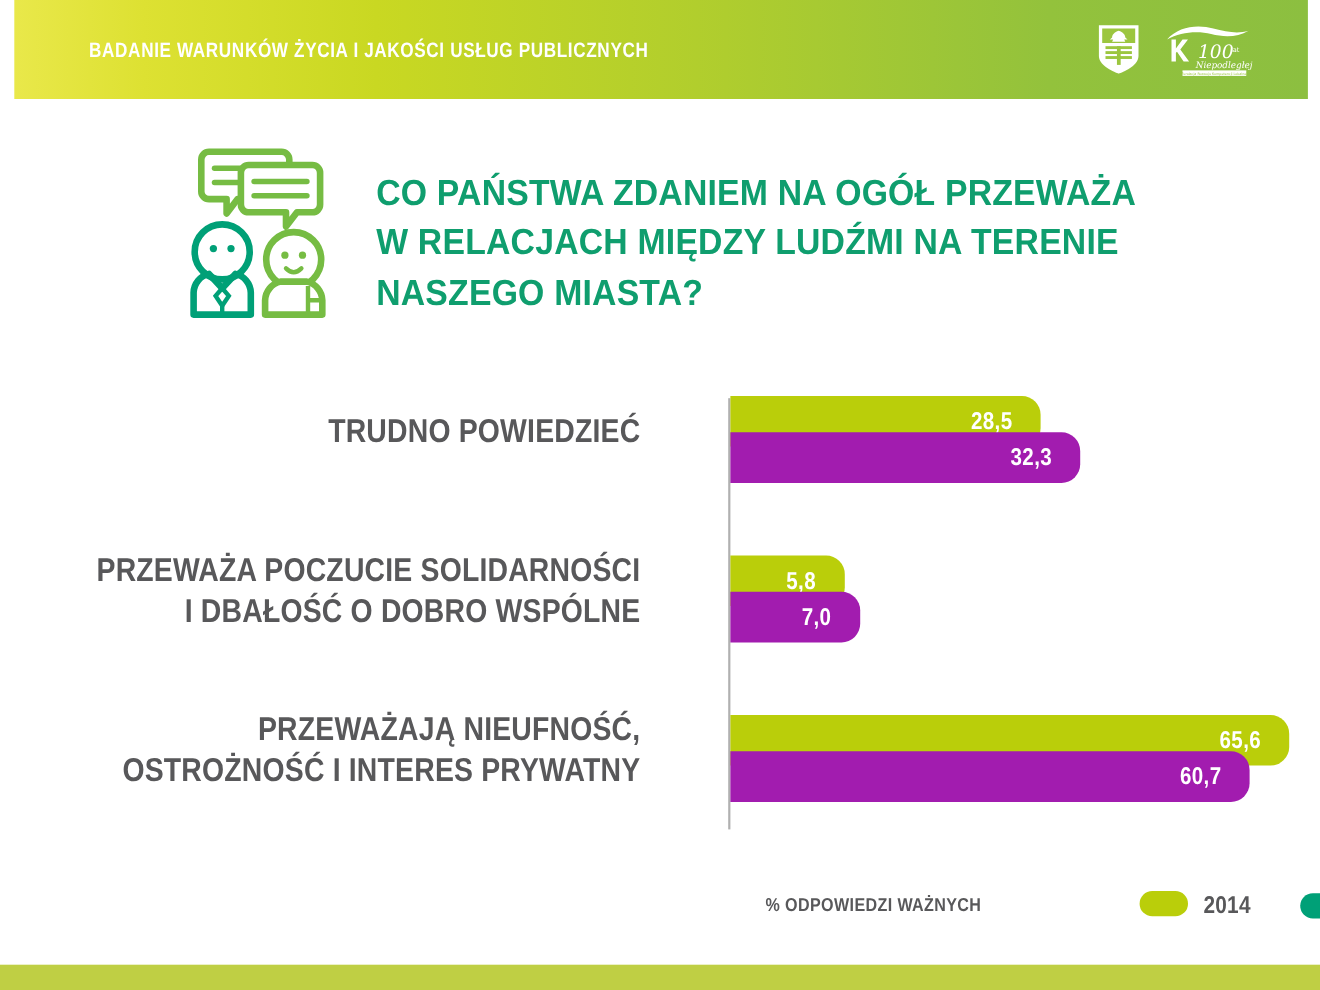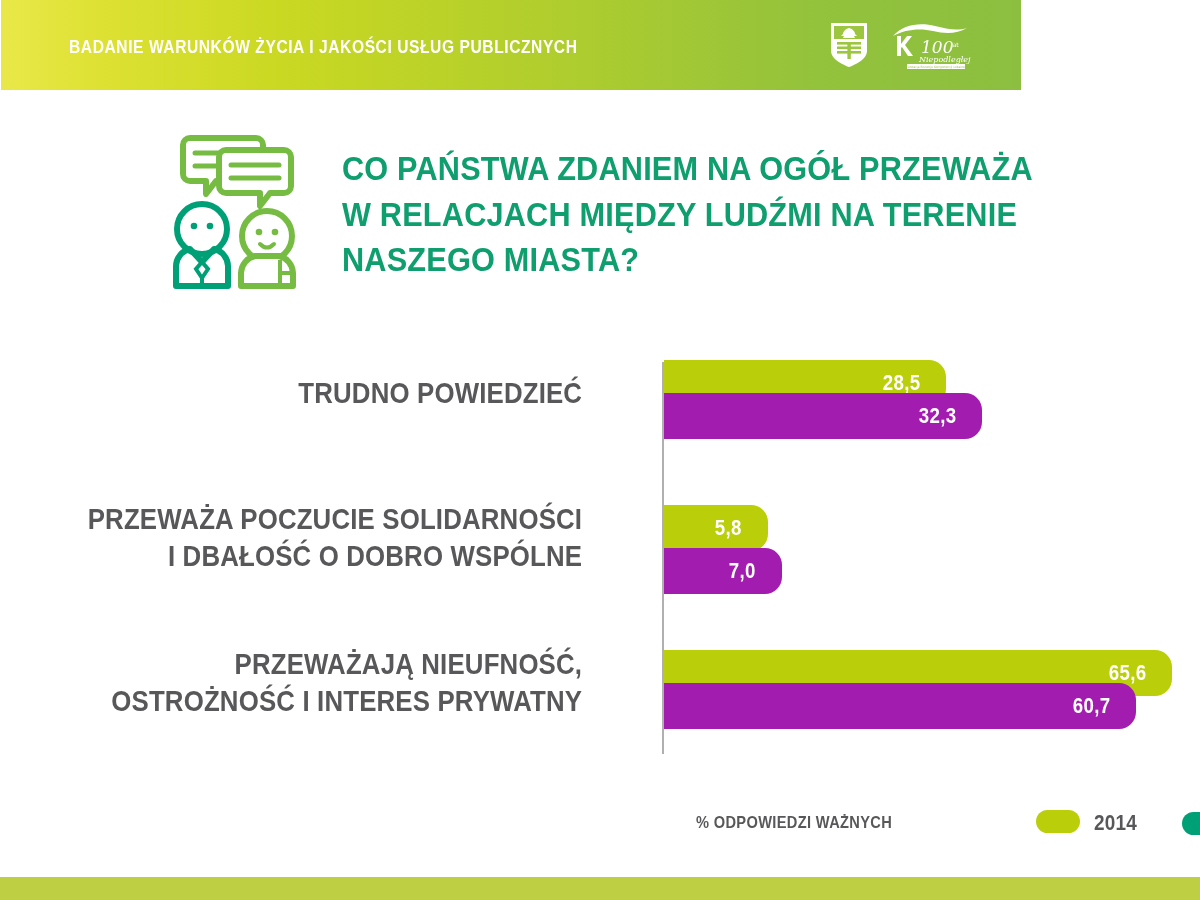--- a/index.html
+++ b/index.html
@@ -11,22 +11,22 @@
     height: 900px;
     background: #ffffff;
     font-family: "Liberation Sans", sans-serif;
     overflow: hidden;
     position: relative;
   }
 
   
   .header {
     position: absolute;
-    left: 1px; top: 0;
-    width: 1020px;
+    left: 13px; top: 0;
+    width: 1176px;
     height: 90px;
     background: linear-gradient(90deg, #e9e84a 0%, #dde132 10%, #c9d822 28%, #afcd2e 55%, #93c23c 80%, #8cbf40 100%);
     display: flex;
     align-items: center;
   }
   .header-title {
     position: absolute;
     left: 68px;
     top: 36px;
     color: #ffffff;
@@ -68,21 +68,21 @@
     letter-spacing: 0.2px;
   }
   .logo-100 { width: 86px; height: 50px; }
 
   
   .question-row {
     position: absolute;
     left: 0; top: 126px;
     width: 1200px;
     display: flex;
-    align-items: flex-start;
+    align-items: center;
   }
   .people-icon {
     margin-left: 160px;
     width: 160px;
     height: 168px;
     flex: none;
   }
   .question-text {
     margin-left: 22px;
     color: #0f9e6e;
@@ -302,21 +302,21 @@
 
   <div class="grp" style="top:163px;">
     <div class="grp-label">
       <div>PRZEWAŻA POCZUCIE SOLIDARNOŚCI</div>
       <div>I DBAŁOŚĆ O DOBRO WSPÓLNE</div>
     </div>
     <div class="bars">
       <div class="bar b2014" style="width:104px;">
         <span class="bar-val">5,8</span>
       </div>
-      <div class="bar b2018" style="width:118px;margin-top:10px;">
+      <div class="bar b2018" style="width:118px;">
         <span class="bar-val">7,0</span>
       </div>
     </div>
   </div>
 
   <div class="grp" style="top:308px;">
     <div class="grp-label">
       <div>PRZEWAŻAJĄ NIEUFNOŚĆ,</div>
       <div>OSTROŻNOŚĆ I INTERES PRYWATNY</div>
     </div>

